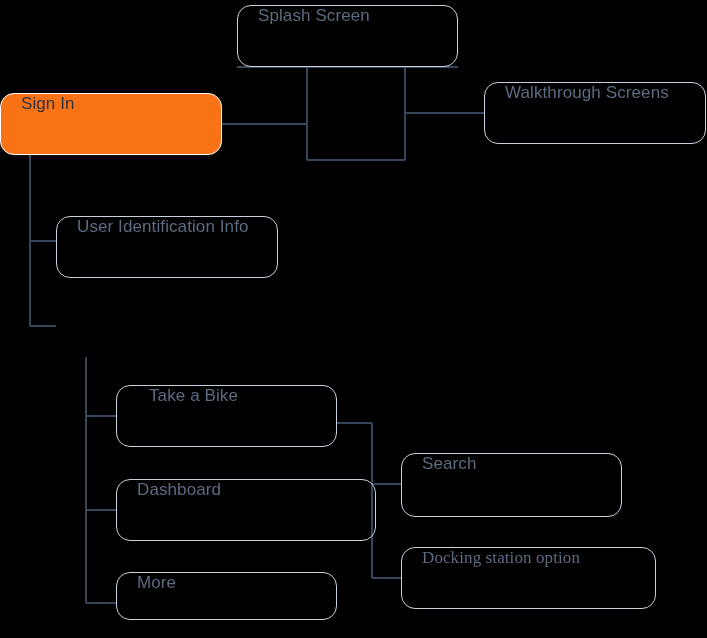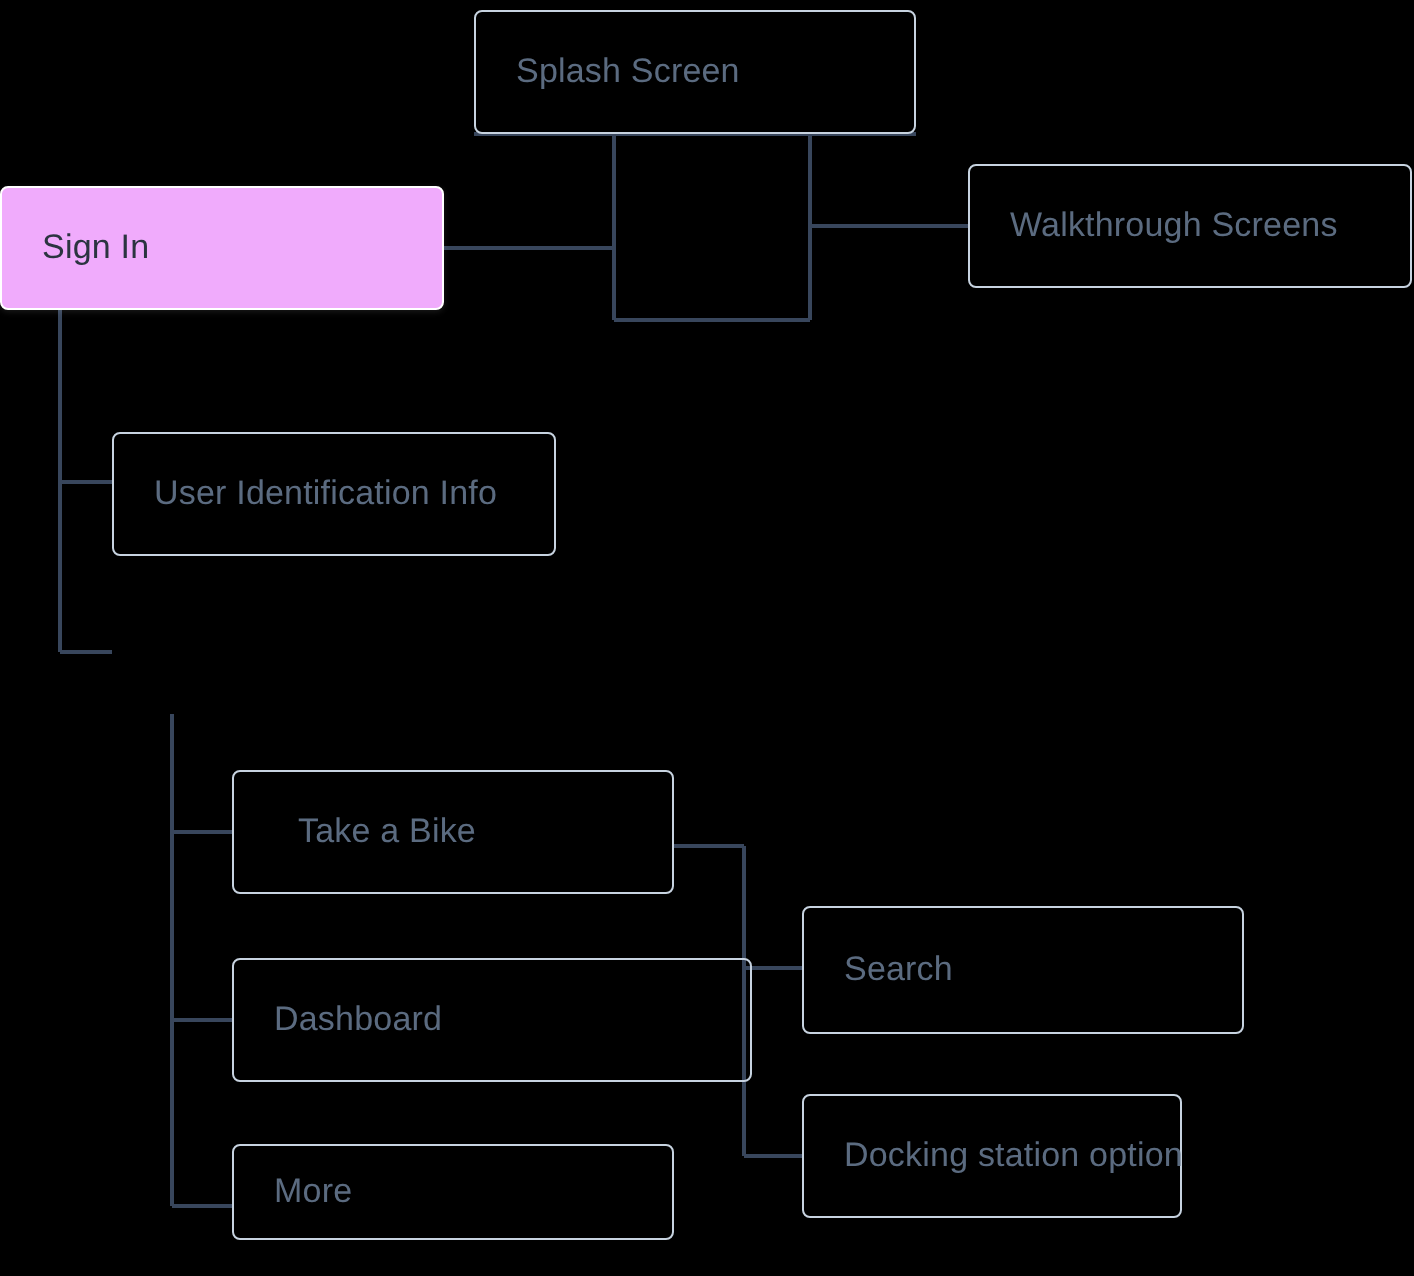--- a/index.html
+++ b/index.html
@@ -27,38 +27,38 @@
     top: 0;
     left: 0;
     width: 707px;
     height: 638px;
     pointer-events: none;
   }
   .node {
     position: absolute;
     box-sizing: border-box;
     border: 1.4px solid #c7d3e0;
-    border-radius: 4px;
+    border-radius: 14px;
     background: transparent;
     display: flex;
-    align-items: center;
+    align-items: flex-start;
     z-index: 2;
   }
   .node .node-label {
     display: block;
     padding-left: 20px;
     padding-right: 14px;
     font-size: 17px;
     line-height: 1.15;
     letter-spacing: 0.1px;
     color: #5b6b80;
     white-space: nowrap;
   }
   .node.filled {
-    background: #f0abfc;
+    background: #f97316;
     border-color: #ffffff;
     box-shadow: 0 1px 3px rgba(255,255,255,0.10);
   }
   .node.filled .node-label {
     color: #2b3440;
   }
 </style>
 </head>
 <body>
 
@@ -118,17 +118,17 @@
   </div>
 
   <div class="node" style="left:116px; top:572px; width:221px; height:48px;">
     <span class="node-label">More</span>
   </div>
 
   <div class="node" style="left:401px; top:453px; width:221px; height:64px;">
     <span class="node-label">Search</span>
   </div>
 
-  <div class="node" style="left:401px; top:547px; width:190px; height:62px;">
+  <div class="node" style="left:401px; top:547px; width:255px; height:62px;font-family:Liberation Serif, serif;">
     <span class="node-label">Docking station option</span>
   </div>
 
 </div>
 
 </body></html>

